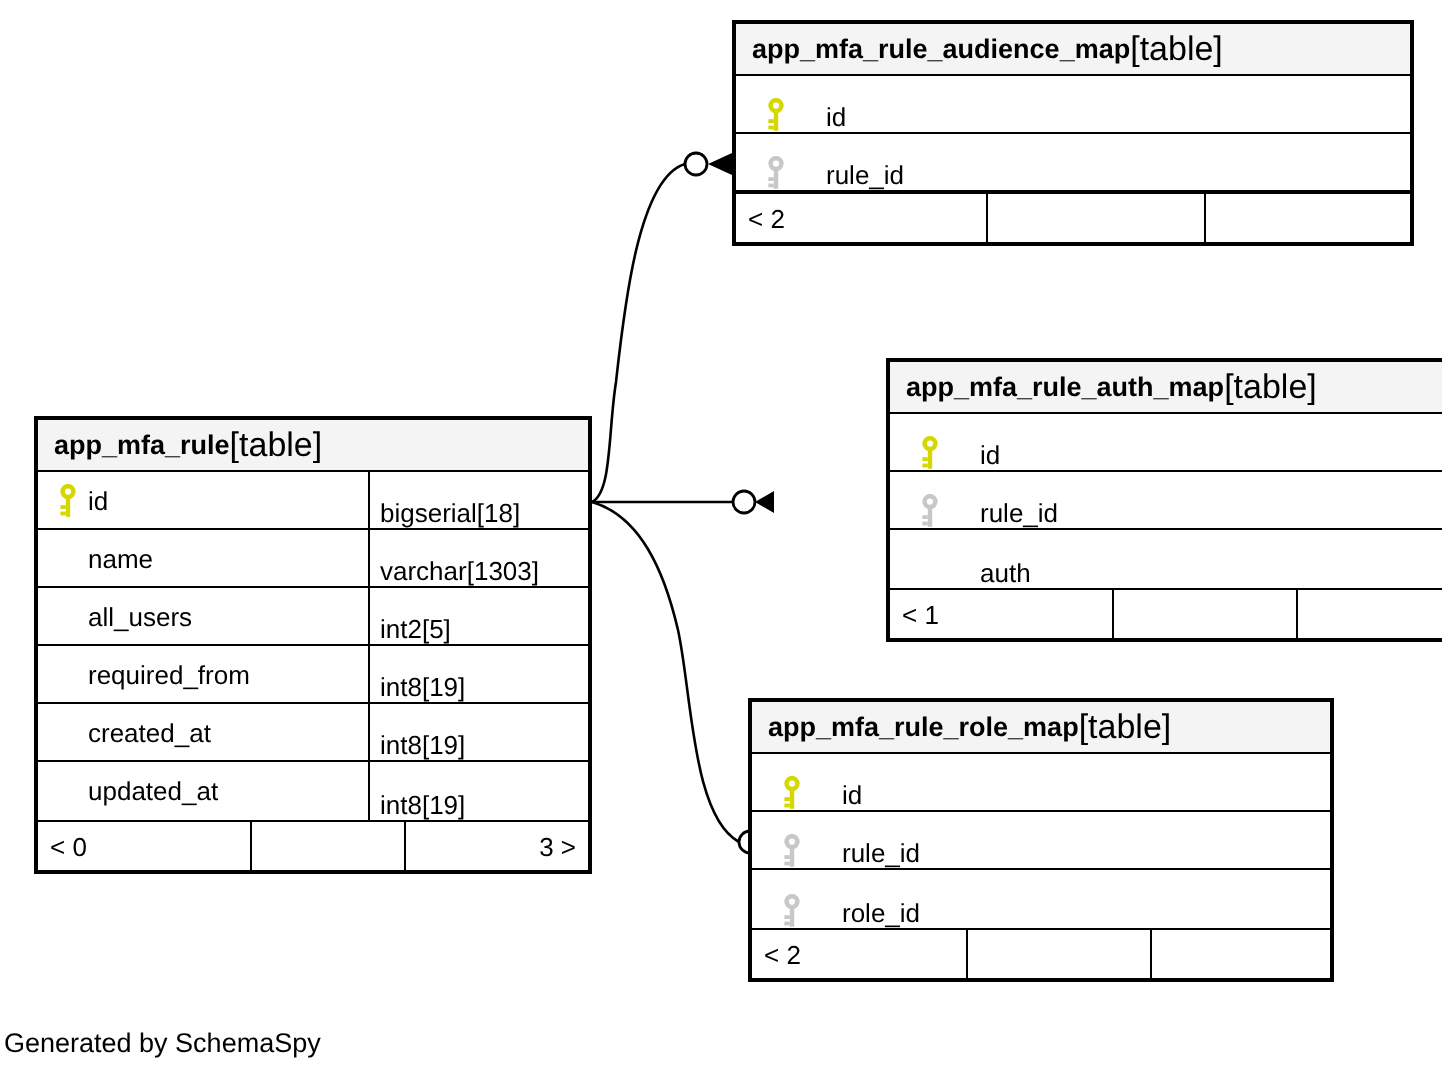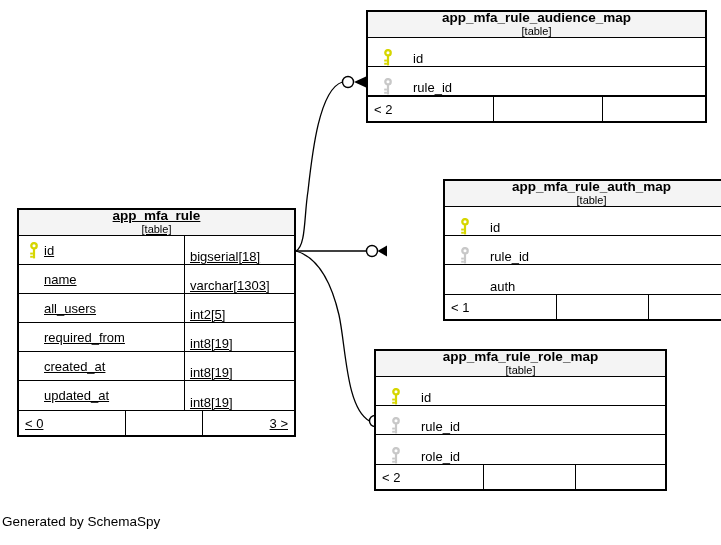--- a/index.html
+++ b/index.html
@@ -11,45 +11,45 @@
   }
   *{box-sizing:border-box;}
   body{margin:0;background:#888;}
   .canvas{
     position:relative;width:721px;height:545px;background:var(--background);
     font-family:"Liberation Sans","DejaVu Sans",sans-serif;color:#000;overflow:hidden;
   }
   .edges{position:absolute;left:0;top:0;width:721px;height:545px;pointer-events:none;}
   .tbl{position:absolute;background:#fff;border:2px solid var(--border);}
   .thead{
-    display:flex;justify-content:flex-end;align-items:center;
+    display:flex;justify-content:flex-start;align-items:center;
     background:var(--header-bg);border-bottom:1px solid var(--border);
-    height:26px;padding:0 8px;flex-direction:column;
+    height:26px;padding:0 8px;
   }
   .tname{font-weight:bold;font-size:13.5px;white-space:nowrap;}
-  .ttag{font-size:11px;white-space:nowrap;}
+  .ttag{font-size:17px;white-space:nowrap;}
   .trow{display:flex;align-items:flex-end;height:29px;border-bottom:1px solid var(--border);font-size:13px;}
   .kcell{display:flex;align-items:center;flex:none;}
   .t0 .kcell{width:25px;padding-left:10px;}
   .tR .kcell{width:45px;padding-left:15px;}
   .keyicon{display:block;}
   .pk{color:var(--primary-key);}
   .fk{color:var(--foreign-key);}
   .namecell{display:flex;align-items:center;height:100%;}
   .t0 .namecell{width:166px;border-right:1px solid var(--border);}
   .typecell{flex:1;padding-left:5px;font-size:13px;}
   .collabel{white-space:nowrap;}
   .tfoot{display:flex;align-items:stretch;height:25px;font-size:13px;}
   .fc{display:flex;align-items:center;padding:0 6px;}
   .fc2,.fc3{border-left:1px solid var(--border);}
   .t0 .fc1{width:106px}.t0 .fc2{width:77px}.t0 .fc3{flex:1;justify-content:flex-end}
   .t1 .fc1{width:125px}.t1 .fc2{width:109px}.t1 .fc3{flex:1}
   .t2 .fc1{width:111px}.t2 .fc2{width:92px}.t2 .fc3{flex:1}
   .t3 .fc1{width:107px}.t3 .fc2{width:92px}.t3 .fc3{flex:1}
-  .t0{left:17px;top:208px;width:279px;text-decoration:underline;}
+  .t0{left:17px;top:208px;width:279px;}
   .t1{left:366px;top:10px;width:341px;}
   .t2{left:407px;top:179px;width:297px;margin-left:36px;}
   .t3{left:374px;top:349px;width:293px;}
   .credit{position:absolute;left:2px;top:514px;font-size:13.5px;}
 </style>
 </head>
 <body>
 
 <div class="canvas">
 

